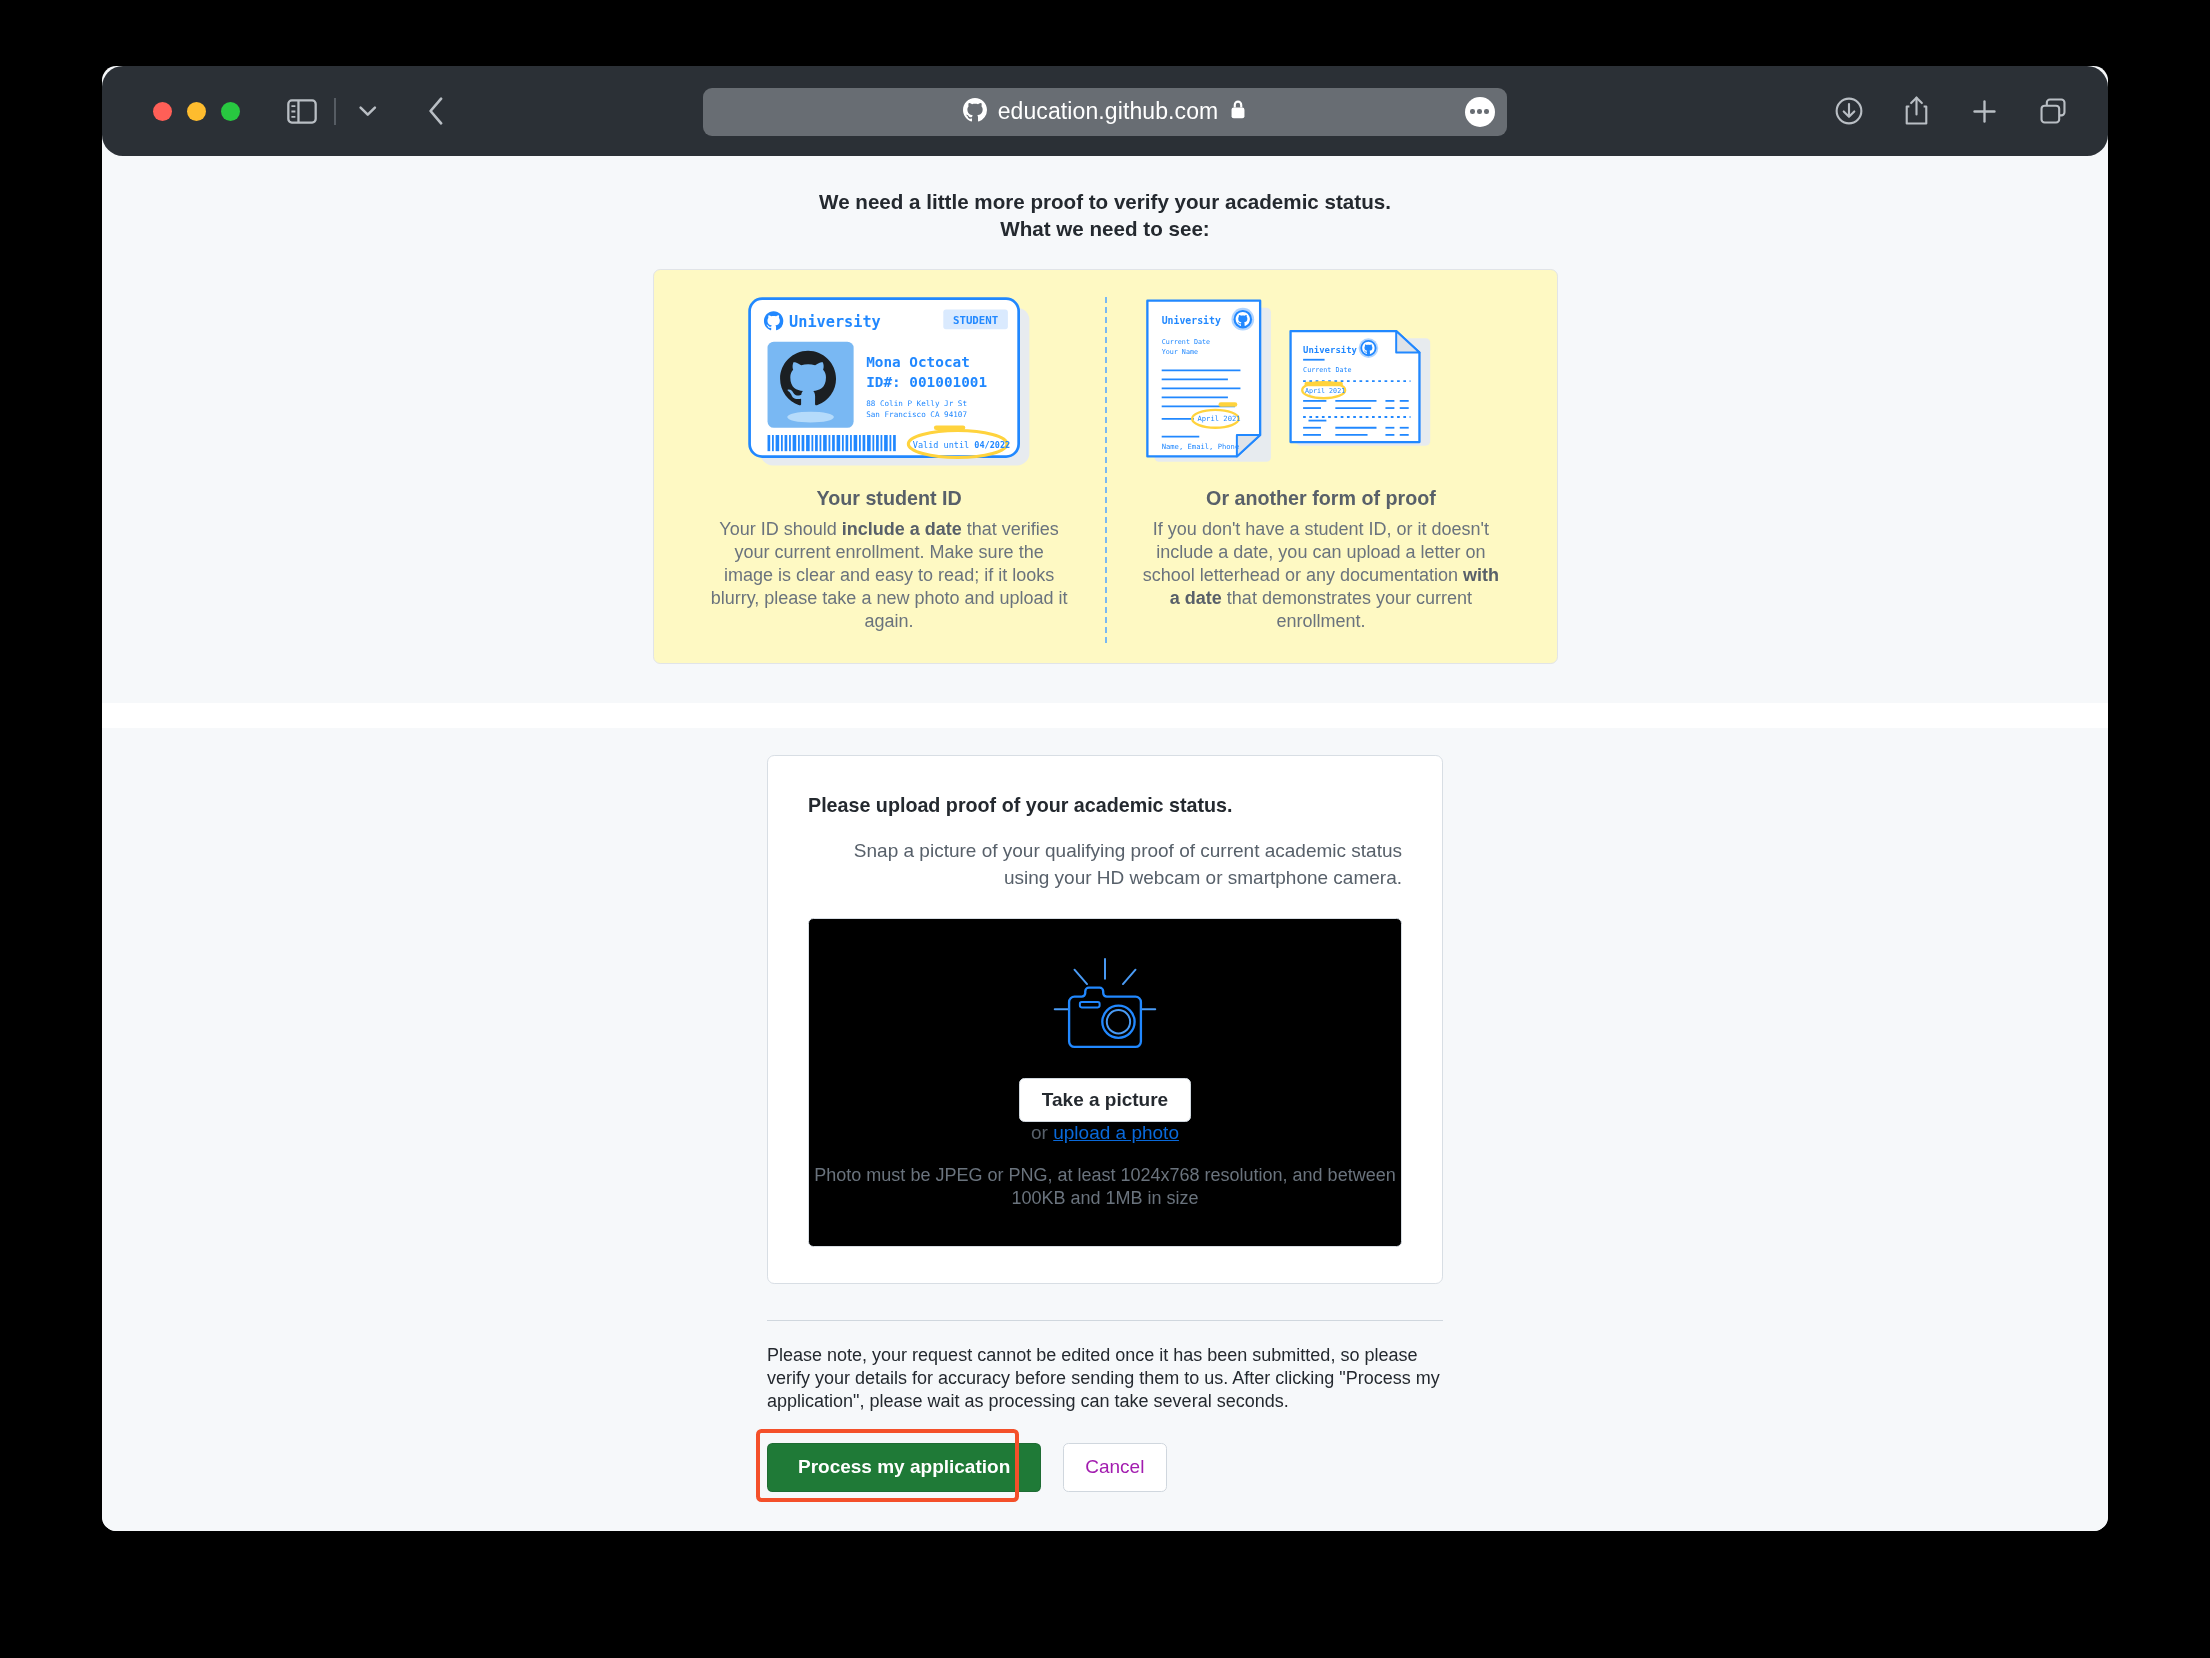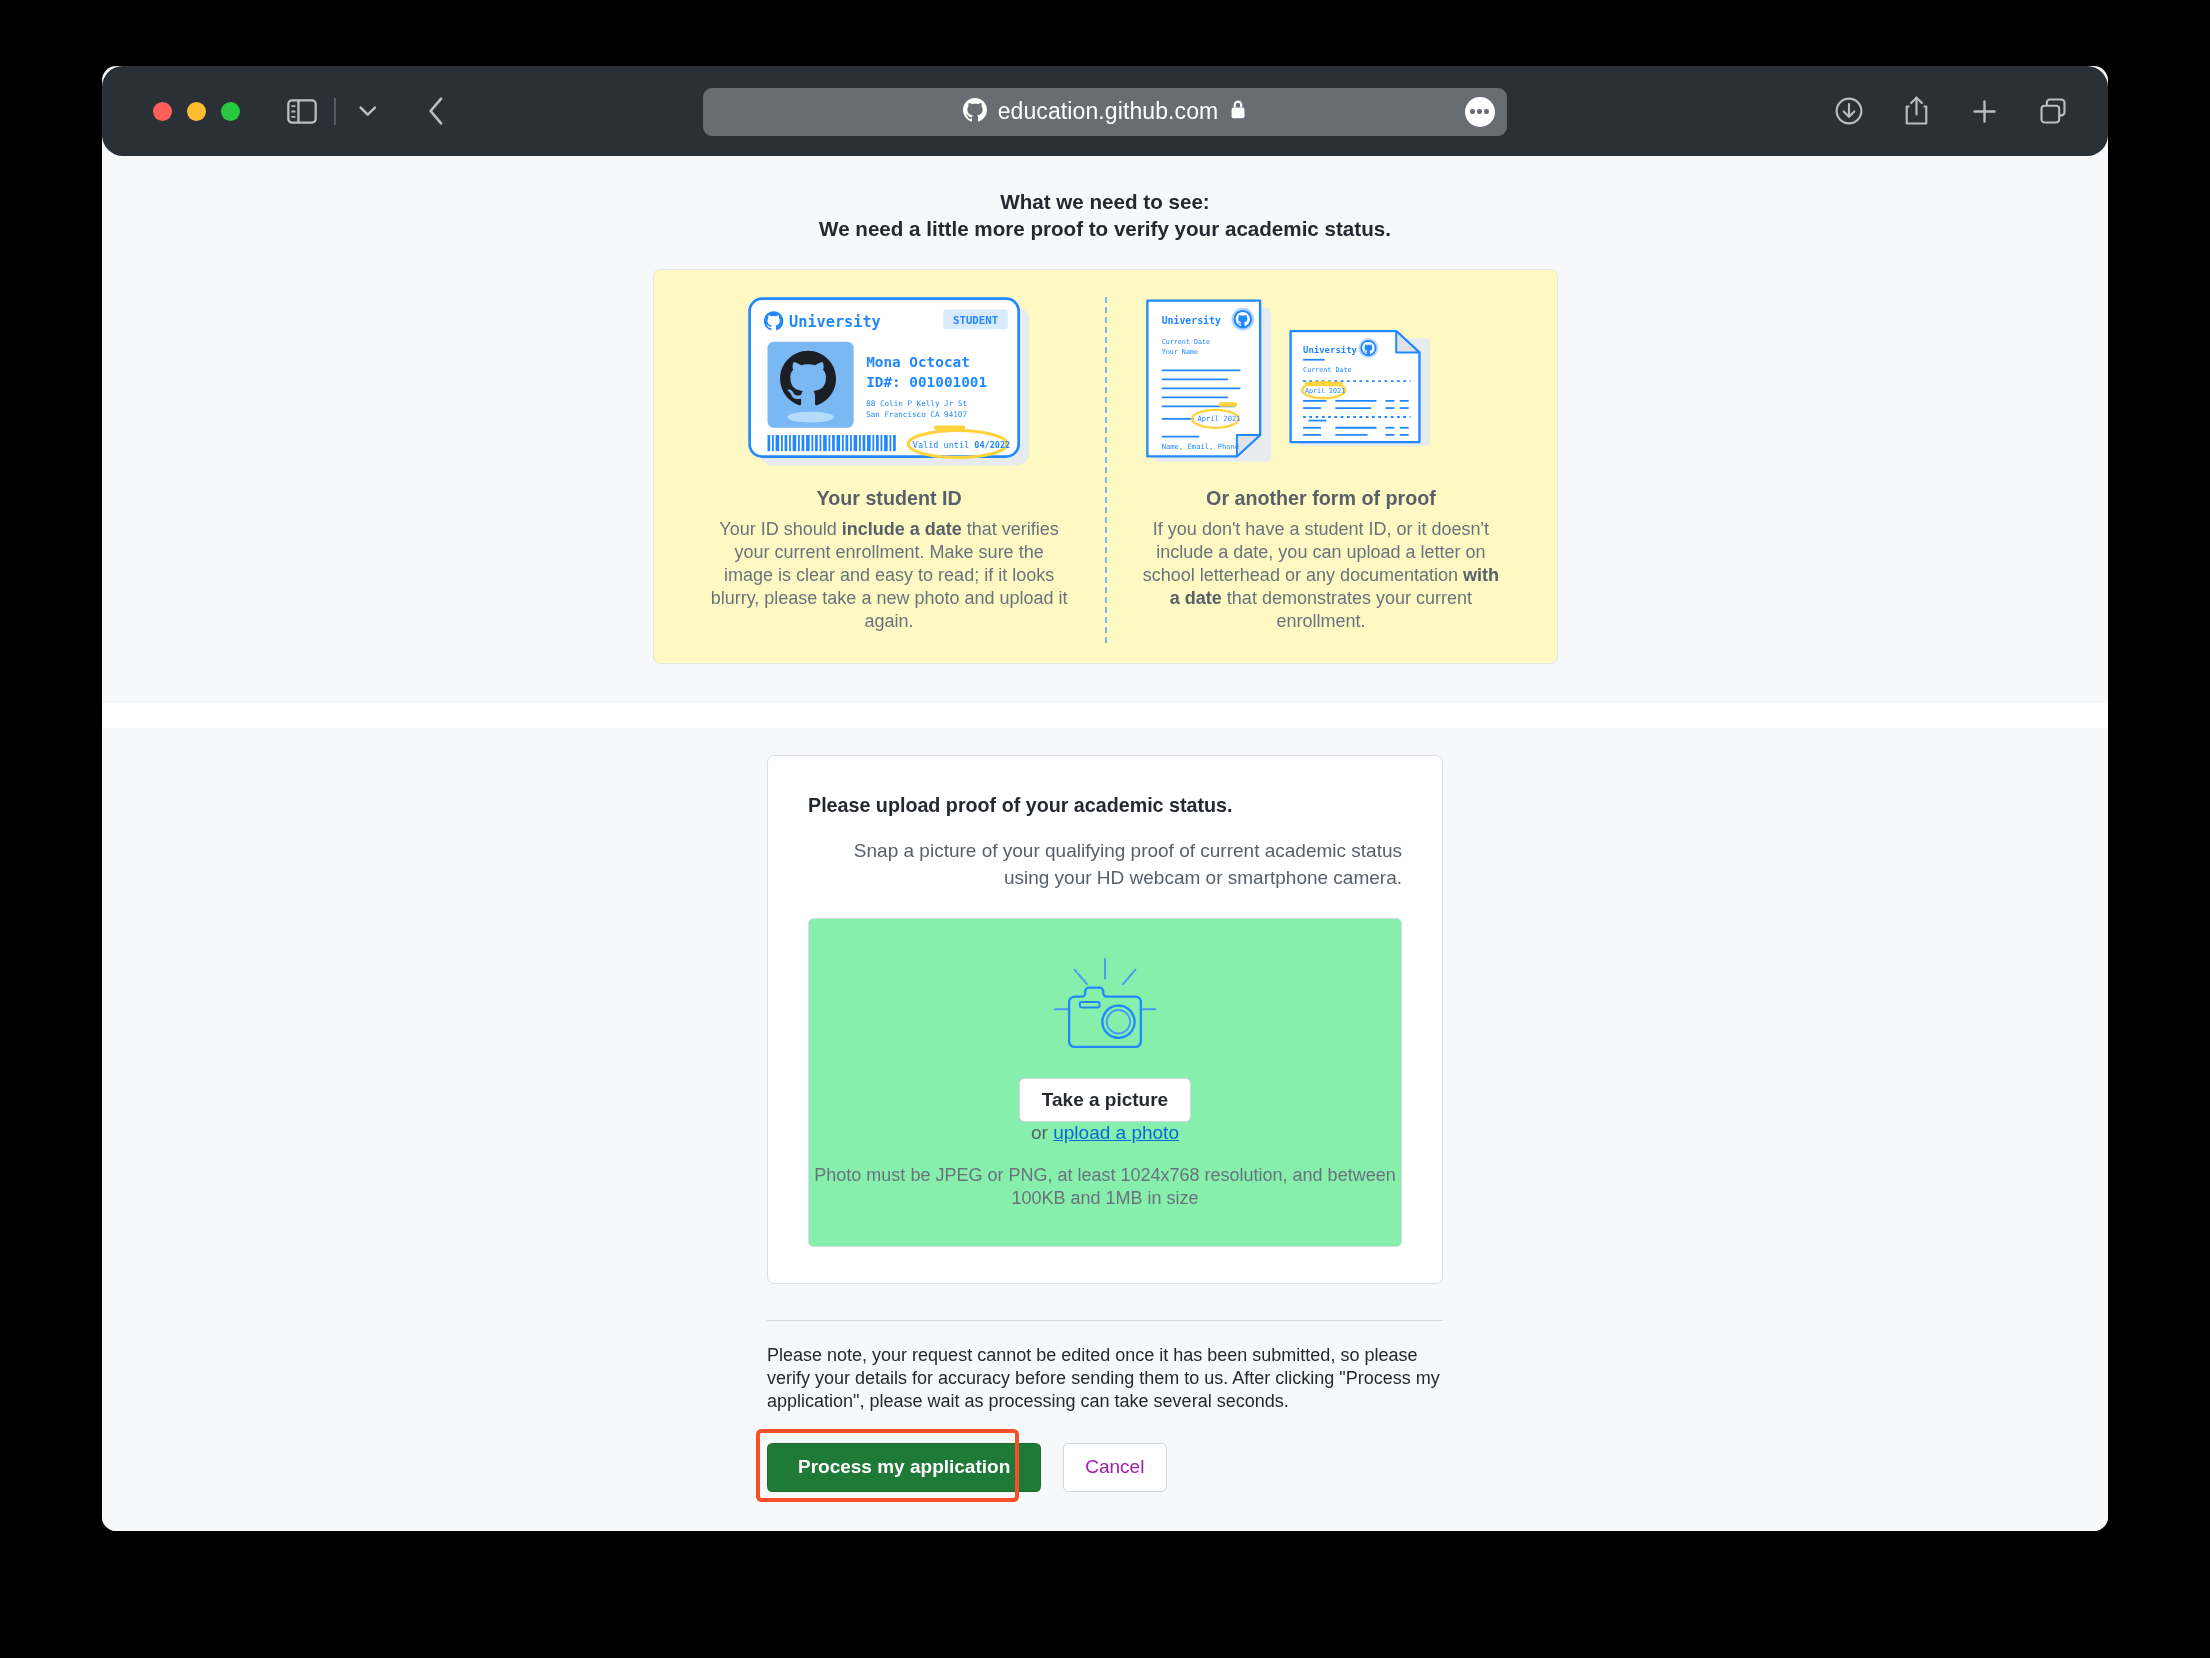--- a/index.html
+++ b/index.html
@@ -121,21 +121,21 @@
     border-radius: 7.2px;
     padding: 38px 40px 36px;
   }
   .upload-heading { font-size: 19.7px; font-weight: bold; color: #24292f; }
   .upload-sub { font-size: 19px; color: #57606a; line-height: 27px; margin-top: 19.7px; text-align: right; }
 
   .dropzone {
     margin-top: 27px;
     border: 0.9px solid #d8dee4;
     border-radius: 5.4px;
-    background: #86efac;
+    background: #000000;
     padding: 38px 0 36px;
     display: flex; flex-direction: column; align-items: center;
   }
   .take-pic-btn {
     margin-top: 19.7px;
     background: #fff;
     border: 0.9px solid #d0d7de;
     border-radius: 5.4px;
     padding: 9.9px 21.5px;
     font-size: 19px; font-weight: bold; color: #24292f;
@@ -276,22 +276,22 @@
           <rect x="4" y="11" width="20" height="19" rx="3.5" fill="#2b3036" stroke="#b9bec4" stroke-width="2.4"></rect>
         </svg>
       </div>
     </div>
   </div>
 
   <div class="page">
 
     <div class="top-section">
       <div class="headline">
+        <div>We need a little more proof to verify your academic status.</div>
         <div>What we need to see:</div>
-        <div>We need a little more proof to verify your academic status.</div>
       </div>
 
       <div class="proof-card">
         <div class="divider-dashed"></div>
 
         <div class="proof-col">
           <div class="id-card-wrap">
             <svg width="287" height="176" viewBox="0 0 320 196">
               <rect x="16" y="14" width="300" height="176" rx="14" fill="#e7ebef"></rect>
               <rect x="4" y="4" width="300" height="176" rx="14" fill="#ffffff" stroke="#2188ff" stroke-width="3"></rect>

